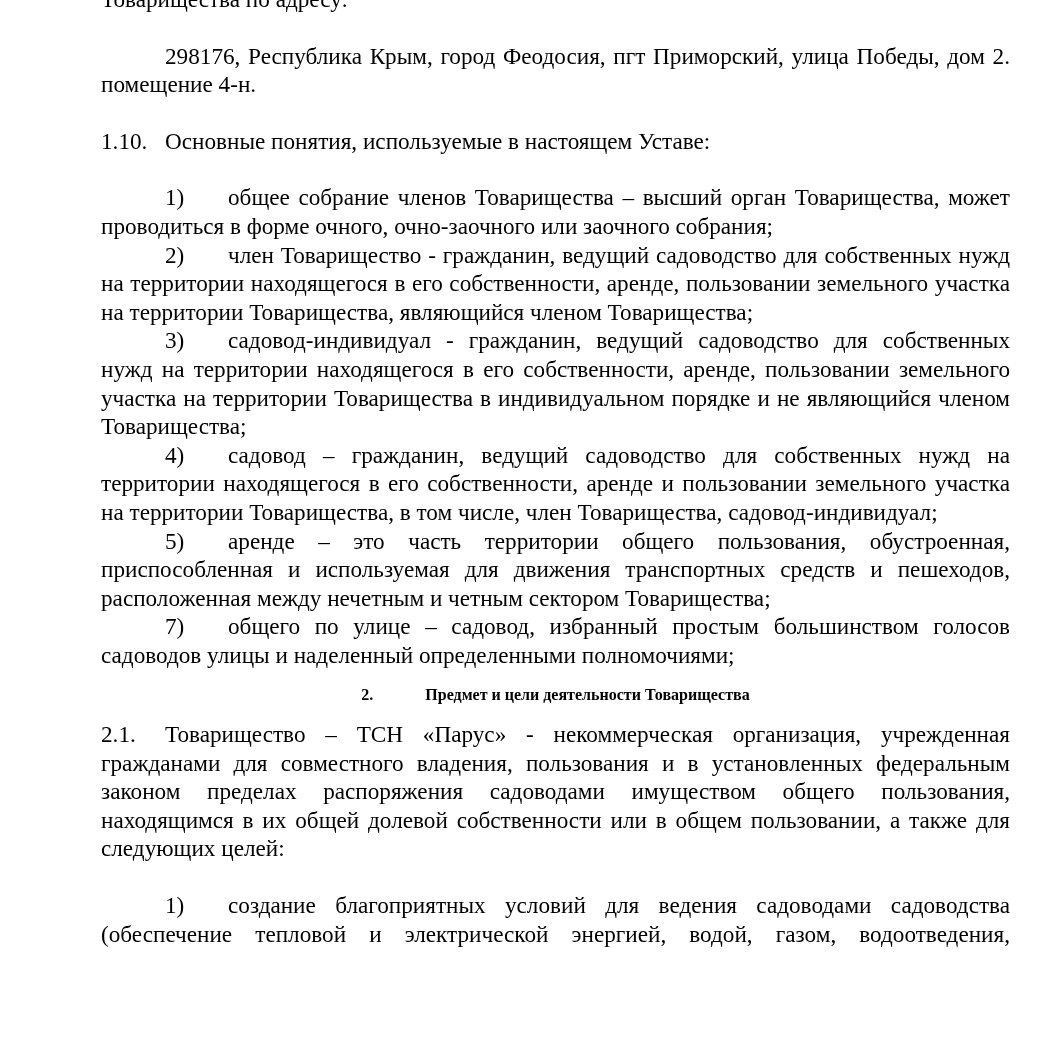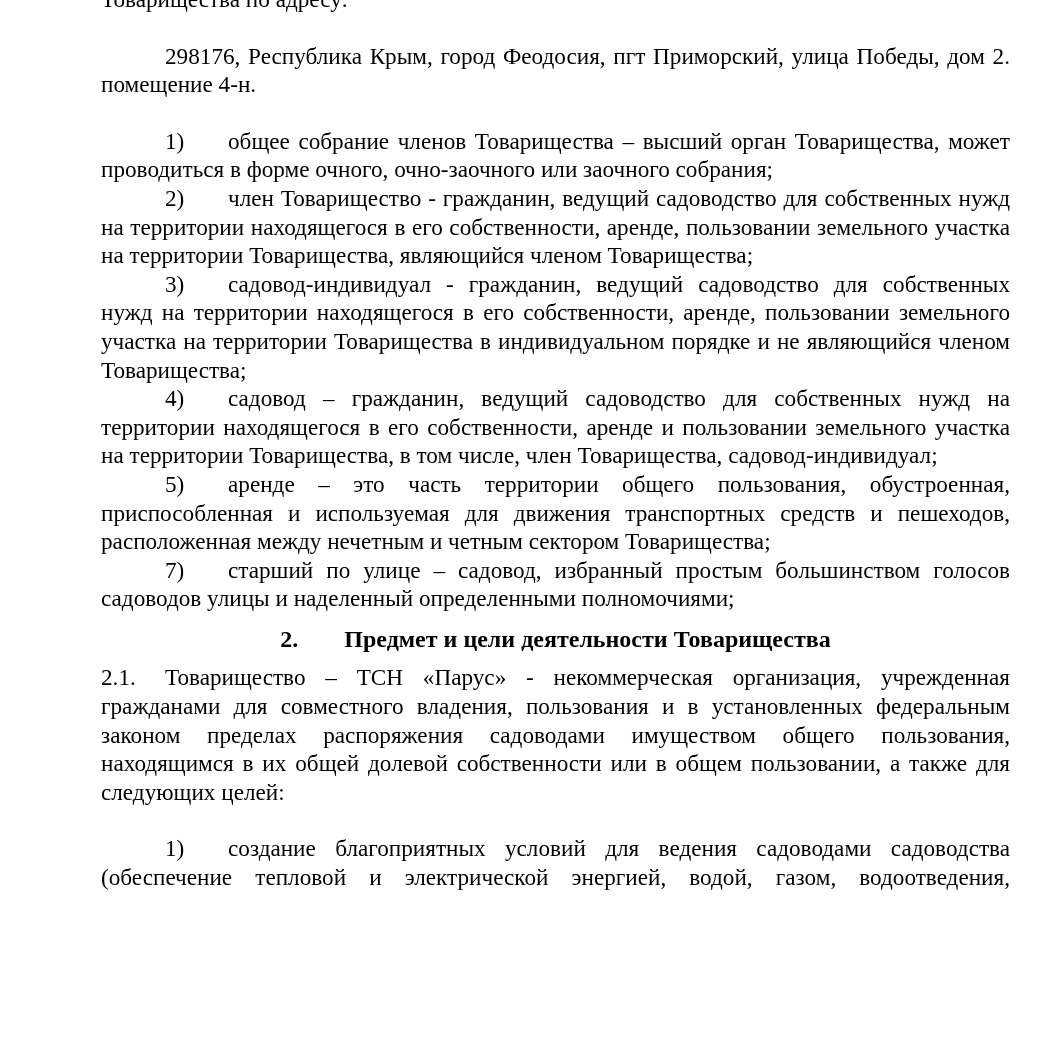--- a/index.html
+++ b/index.html
@@ -60,43 +60,46 @@
   </style>
 </head>
 <body>
 
 <div class="page">
 
   <p class="para">Товарищества по адресу:</p>
 
   <p class="para indent gap-md last-line-left">298176, Республика Крым, город Феодосия, пгт Приморский, улица Победы, дом 2. помещение 4-н.</p>
 
+  <p class="para gap-md">
+    <span class="clause-num">1.10.</span><span>Основные понятия, используемые в настоящем Уставе:</span>
+  </p>
 
   <div class="gap-md">
     <p class="list-item last-line-left">
       <span class="num">1)</span><b>общее собрание членов Товарищества</b><span> – высший орган Товарищества, может проводиться в форме очного, очно-заочного или заочного собрания;</span>
     </p>
     <p class="list-item last-line-left">
       <span class="num">2)</span><b>член Товарищество</b><span> - гражданин, ведущий садоводство для собственных нужд на территории находящегося в его собственности, аренде, пользовании земельного участка на территории Товарищества, являющийся членом Товарищества;</span>
     </p>
     <p class="list-item last-line-left">
       <span class="num">3)</span><b>садовод-индивидуал</b><span> - гражданин, ведущий садоводство для собственных нужд на территории находящегося в его собственности, аренде, пользовании земельного участка на территории Товарищества в индивидуальном порядке и не являющийся членом Товарищества;</span>
     </p>
     <p class="list-item last-line-left">
       <span class="num">4)</span><b>садовод</b><span> – гражданин, ведущий садоводство для собственных нужд на территории находящегося в его собственности, аренде и пользовании земельного участка на территории Товарищества, в том числе, член Товарищества, садовод-индивидуал;</span>
     </p>
     <p class="list-item last-line-left">
       <span class="num">5)</span><b>аренде</b><span> – это часть территории общего пользования, обустроенная, приспособленная и используемая для движения транспортных средств и пешеходов, расположенная между нечетным и четным сектором Товарищества;</span>
     </p>
     <p class="list-item last-line-left">
-      <span class="num">7)</span><b>старший по улице</b><span> – садовод, избранный простым большинством голосов садоводов улицы и наделенный определенными полномочиями;</span>
+      <span class="num">7)</span><b>общего по улице</b><span> – садовод, избранный простым большинством голосов садоводов улицы и наделенный определенными полномочиями;</span>
     </p>
   </div>
 
-  <h2 class="heading" style="font-size:24px;line-height:28.6px;">
+  <h2 class="heading" style="font-size:16px;line-height:28.6px;">
     <span class="hnum">2.</span><span>Предмет и цели деятельности Товарищества</span>
   </h2>
 
   <p class="para last-line-left">
     <span class="clause-num">2.1.</span><span>Товарищество – ТСН «Парус» - некоммерческая организация, учрежденная гражданами для совместного владения, пользования и в установленных федеральным законом пределах распоряжения садоводами имуществом общего пользования, находящимся в их общей долевой собственности или в общем пользовании, а также для следующих целей:</span>
   </p>
 
   <div class="gap-md">
     <p class="list-item" style="text-align-last: justify;">
       <span class="num">1)</span><span>создание благоприятных условий для ведения садоводами садоводства (обеспечение тепловой и электрической энергией, водой, газом, водоотведения,</span>

